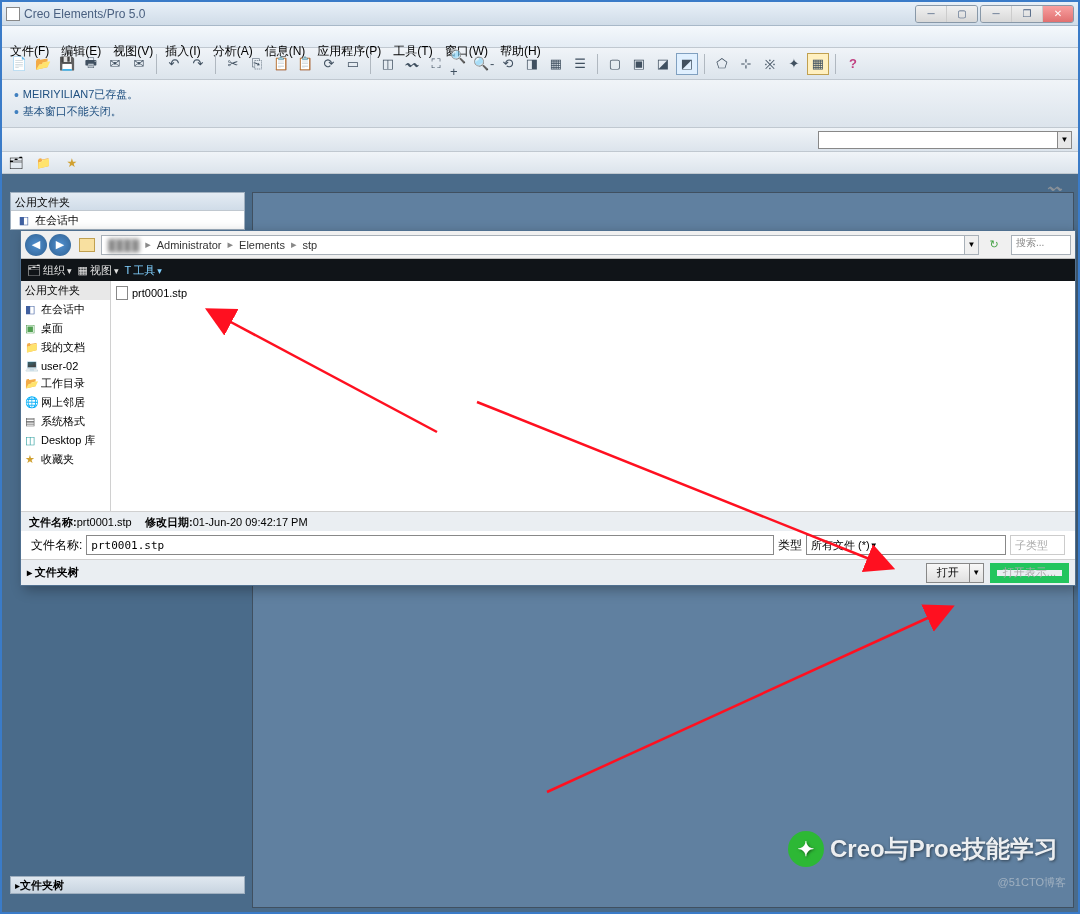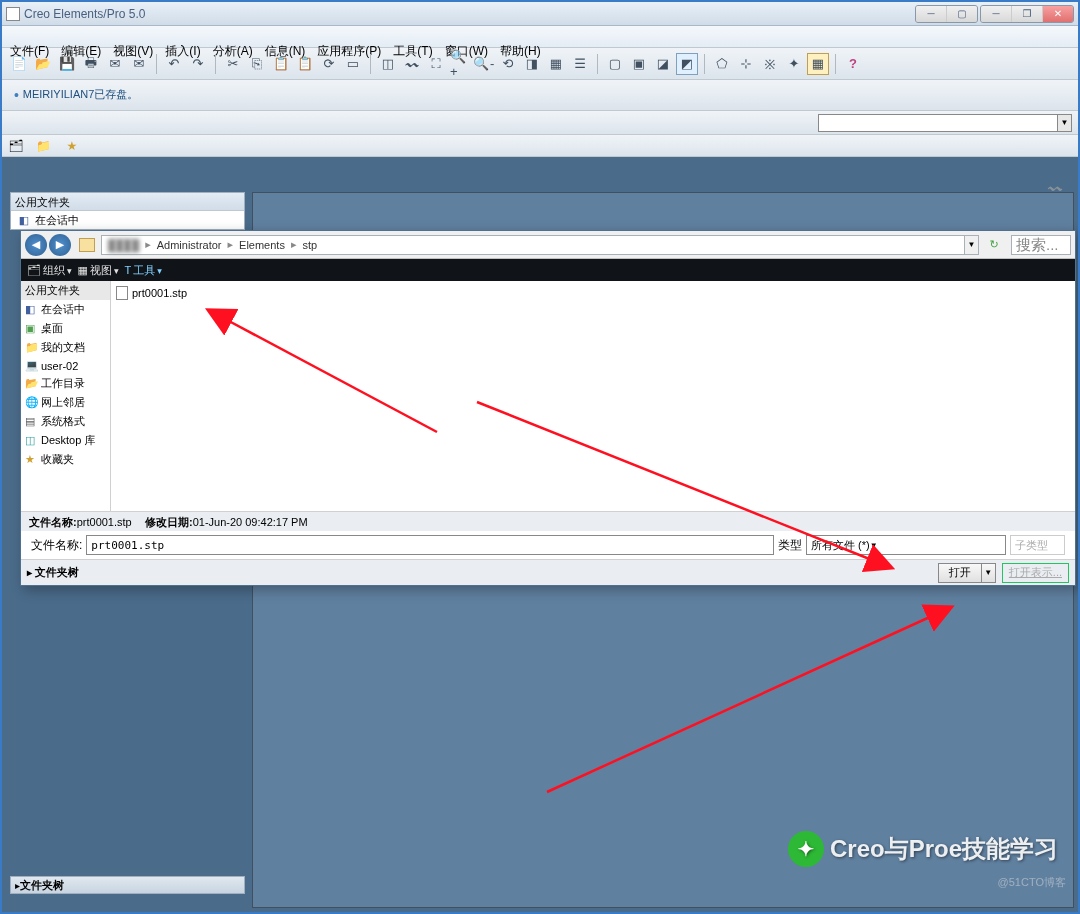--- a/index.html
+++ b/index.html
@@ -35,21 +35,21 @@
 .footer-bar::before { content: "▸ "; font-size: 10px; }
 .dialog { position: absolute; left: 18px; top: 228px; width: 1056px; background: #fff; border: 1px solid #507090; box-shadow: 4px 4px 12px rgba(0,0,0,0.3); }
 .dlg-title { height: 22px; background: linear-gradient(#e8f0f8, #d4e0ec); display: flex; align-items: center; padding: 0 4px; font-size: 12px; color: #306090; }
 .dlg-title .icon-box { width: 12px; height: 12px; border: 1px solid #888; margin-right: 4px; }
 .dlg-nav { height: 28px; background: #f0f0f0; border-bottom: 1px solid #c0c0c0; display: flex; align-items: center; padding: 0 4px; font-size: 11px; }
 .nav-circ { width: 22px; height: 22px; border-radius: 50%; background: radial-gradient(#5090d0, #306090); color: #fff; display: flex; align-items: center; justify-content: center; margin-right: 2px; cursor: pointer; font-size: 11px; }
 .nav-folder { width: 16px; height: 14px; background: #f8e0a0; border: 1px solid #c0a050; margin: 0 6px; }
 .breadcrumb { flex: 1; background: #fff; border: 1px solid #a8b0b8; height: 20px; display: flex; align-items: center; padding: 0 6px; font-family: monospace; font-size: 11px; color: #333; }
 .breadcrumb .sep { margin: 0 6px; color: #888; }
 .bc-blur { color: transparent; text-shadow: 0 0 4px #888; }
-.search-box { width: 60px; height: 20px; background: #fff; border: 1px solid #a8b0b8; margin-left: 6px; padding: 0 4px; font-size: 15px; color: #888; }
+.search-box { width: 60px; height: 20px; background: #fff; border: 1px solid #a8b0b8; margin-left: 6px; padding: 0 4px; font-size: 10px; color: #888; }
 .dlg-toolbar { height: 22px; background: #101418; color: #e0e0e0; display: flex; align-items: center; padding: 0 6px; font-size: 11px; gap: 6px; }
 .dlg-toolbar span { cursor: pointer; display: flex; align-items: center; gap: 2px; }
 .dlg-body { display: flex; height: 230px; }
 .dlg-sidebar { width: 90px; background: #fff; border-right: 1px solid #d0d0d0; font-size: 11px; }
 .dlg-sb-hdr { background: #e8e8e8; padding: 2px 4px; font-size: 11px; }
 .dlg-sb-item { padding: 2px 4px; display: flex; align-items: center; cursor: pointer; }
 .dlg-sb-item .ico { width: 14px; margin-right: 2px; font-size: 11px; }
 .dlg-files { flex: 1; background: #fff; padding: 4px; font-size: 11px; font-family: monospace; position: relative; }
 .file-item { display: flex; align-items: center; gap: 4px; cursor: pointer; padding: 1px; }
 .file-icon { width: 12px; height: 14px; border: 1px solid #888; background: #fff; }
@@ -57,21 +57,21 @@
 .dlg-name-row { height: 28px; display: flex; align-items: center; padding: 4px 10px; gap: 4px; font-size: 12px; }
 .dlg-name-row input { height: 20px; border: 1px solid #888; padding: 0 4px; font-size: 11px; font-family: monospace; }
 .name-input { flex: 1; }
 .type-select { width: 200px; height: 20px; border: 1px solid #888; background: #fff; font-size: 11px; padding: 0 4px; display: flex; align-items: center; justify-content: flex-start; cursor: pointer; font-family: SimSun, monospace; }
 .subtype { width: 55px; height: 20px; border: 1px solid #ccc; color: #aaa; font-size: 11px; display: flex; align-items: center; padding: 0 4px; text-align: center; }
 .dlg-footer { height: 26px; background: #eaeef2; border-top: 1px solid #d0d0d0; display: flex; align-items: center; padding: 2px 6px; }
 .tree-toggle { font-size: 11px; font-weight: bold; }
 .tree-toggle::before { content: "▸ "; font-size: 10px; }
 .open-btn { margin-left: auto; height: 20px; border: 1px solid #888; background: linear-gradient(#f8f8f8, #e0e0e0); font-size: 11px; padding: 0 10px; display: flex; align-items: center; cursor: pointer; }
 .open-drop { width: 14px; height: 20px; border: 1px solid #888; border-left: none; background: linear-gradient(#f8f8f8, #e0e0e0); font-size: 8px; display: flex; align-items: center; justify-content: center; cursor: pointer; }
-.open-table { margin-left: 6px; height: 20px; border: 1px solid #22c55e; color: #aaa; font-size: 11px; padding: 0 6px; display: flex; align-items: center; text-decoration: underline; }
+.open-table { margin-left: 6px; height: 20px; border: 7px solid #22c55e; color: #aaa; font-size: 11px; padding: 0 6px; display: flex; align-items: center; }
 .annotations { position: absolute; inset: 0; pointer-events: none; }
 .watermark { position: absolute; right: 20px; bottom: 45px; color: rgba(255,255,255,0.9); font-size: 24px; font-weight: bold; display: flex; align-items: center; gap: 6px; text-shadow: 1px 1px 3px rgba(0,0,0,0.5);}
 .wm-icon { width: 36px; height: 36px; border-radius: 50%; background: #2db835; color: #fff; display: flex; align-items: center; justify-content: center; font-size: 20px; }
 .blog-mark { position: absolute; right: 12px; bottom: 22px; color: #a0b0c0; font-size: 11px; }
 </style>
 </head>
 <body>
 
 <div class="main-window">
   <div class="main-titlebar">
@@ -140,20 +140,21 @@
     <div class="tb-btn">⊹</div>
     <div class="tb-btn">※</div>
     <div class="tb-btn">✦</div>
     <div class="tb-btn" style="background:#fff0c0;border:1px solid #c0a050">▦</div>
     <div class="tb-sep"></div>
     <div class="tb-btn" style="color:#c04080;font-weight:bold">?</div>
   </div>
 
   <div class="messages">
     <div class="msg">MEIRIYILIAN7已存盘。</div>
+    <div class="msg">基本窗口不能关闭。</div>
   </div>
 
   <div class="address-row">
     <div class="addr-box"></div>
     <div class="addr-drop">▼</div>
   </div>
 
   <div class="tabs-row">
     <span class="tab-icon">🗂</span>
     <span class="tab-icon" style="color:#c09040">📁</span>

